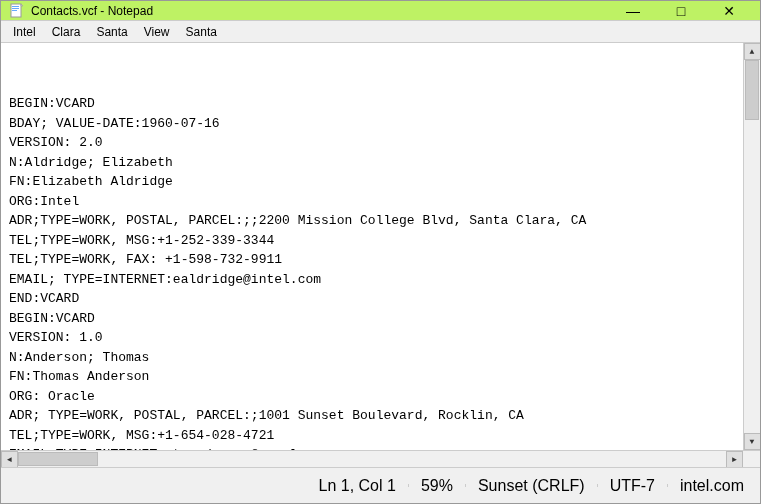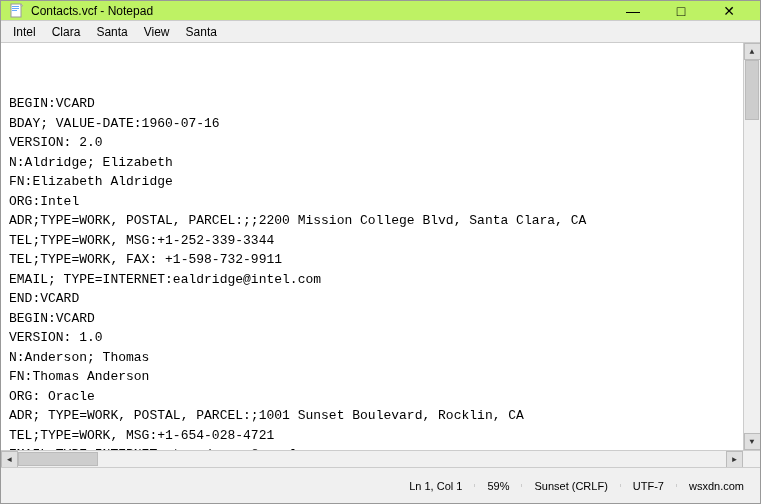--- a/index.html
+++ b/index.html
@@ -160,21 +160,21 @@
     }
 
     .status-bar {
       height: 36px;
       background: #f0f0f0;
       border-top: 1px solid #ccc;
       display: flex;
       align-items: center;
       padding: 16px 4px;
       font-family: 'Segoe UI', Arial, sans-serif;
-      font-size: 11px;
+      font-size: 16px;
       color: #000;
     }
 
     .status-section {
       padding: 0 12px;
       border-right: 1px solid #ccc;
       height: 100%;
       display: flex;
       align-items: center;
     }
@@ -302,15 +302,15 @@
     <div class="scrollbar-h-btn">►</div>
     <div class="scrollbar-corner"></div>
   </div>
 
   <div class="status-bar">
     <div class="status-left"></div>
     <div class="status-section">Ln 1, Col 1</div>
     <div class="status-section">59%</div>
     <div class="status-section">Sunset (CRLF)</div>
     <div class="status-section">UTF-7</div>
-    <div class="status-section">wsxdn.com</div>
+    <div class="status-section">intel.com</div>
   </div>
 </div>
 
 </body></html>

